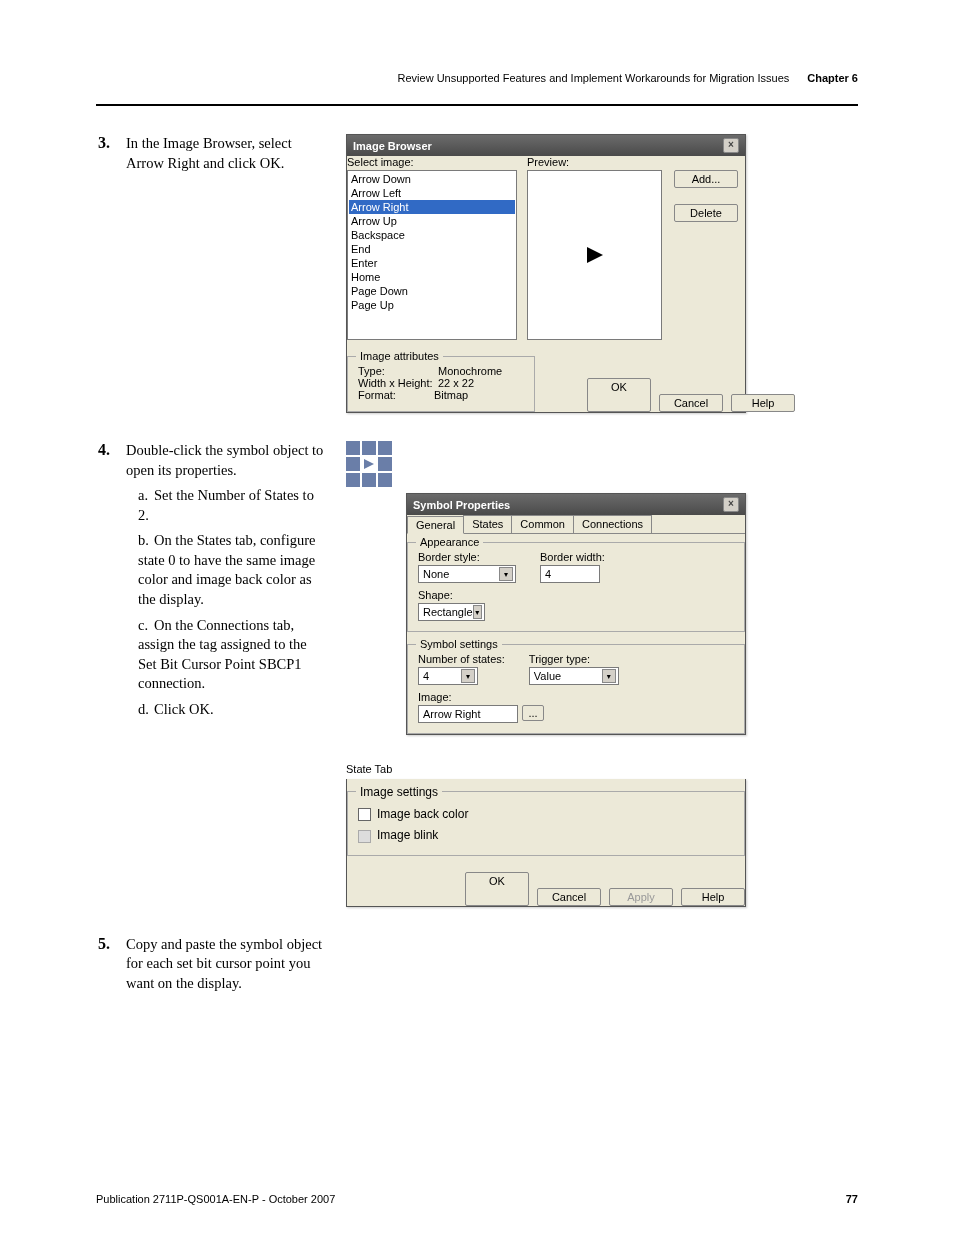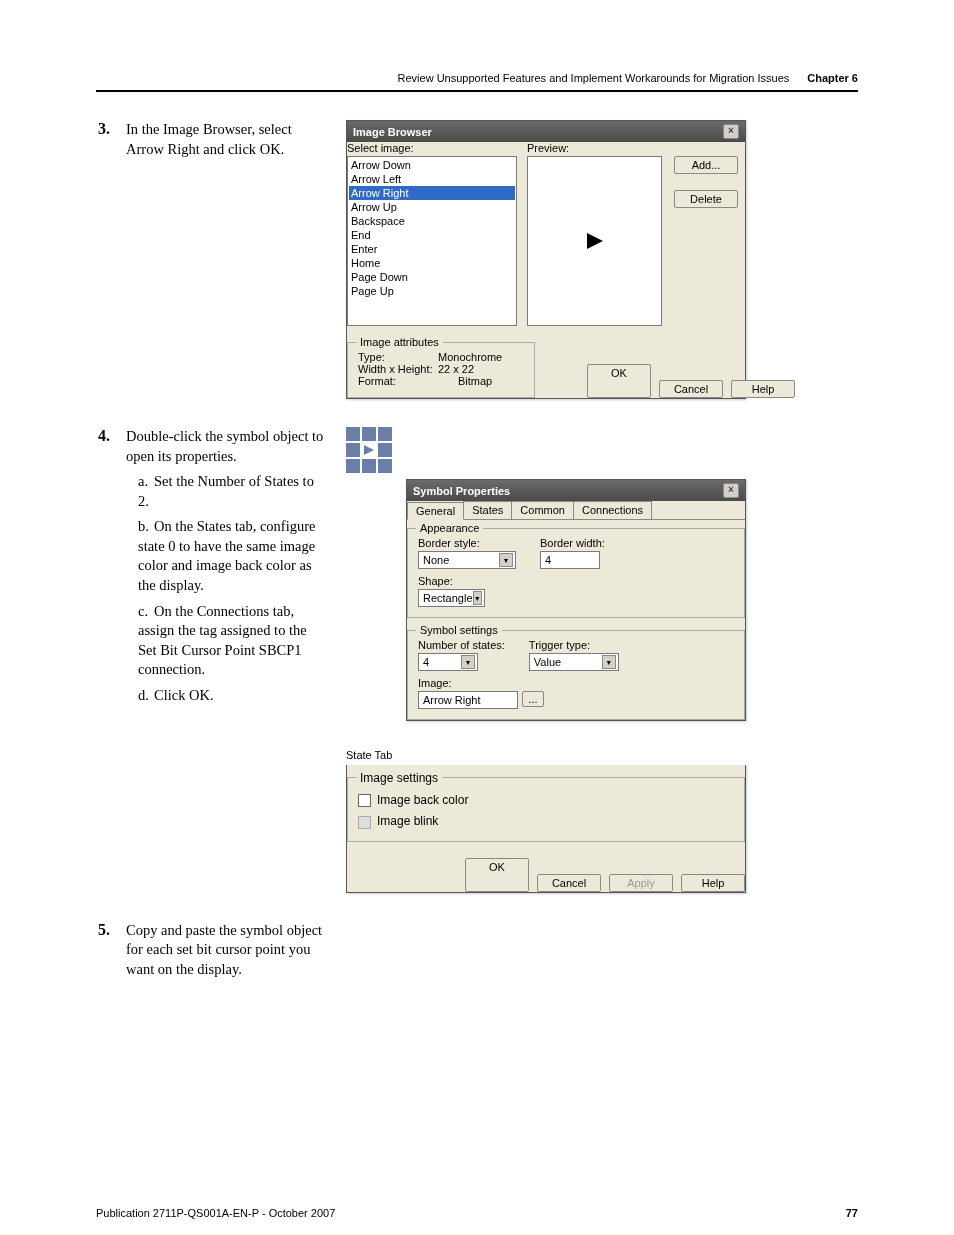--- a/index.html
+++ b/index.html
@@ -16,21 +16,21 @@
     position: relative;
     height: 100%;
   }
   .header {
     display: flex;
     justify-content: flex-end;
     align-items: baseline;
     font-family: Arial, Helvetica, sans-serif;
     font-size: 11px;
     border-bottom: 2px solid #000;
-    padding-bottom: 6px;
+    padding-bottom: 20px;
     margin-bottom: 28px;
   }
   .header .section { margin-right: 18px; }
   .header .chapter { font-weight: bold; }
   .content-row {
     display: flex;
     align-items: flex-start;
     margin-bottom: 28px;
   }
   .left-col {
@@ -188,21 +188,21 @@
   .symbol-icon {
     display:grid;
     grid-template-columns: repeat(3, 14px);
     grid-template-rows: repeat(3, 14px);
     gap:2px;
   }
   .symbol-icon .sq { background:#6a7ea8; }
   .symbol-icon .sq.mid { background:transparent; display:flex; align-items:center; justify-content:center; }
   .footer {
     position:absolute;
-    bottom:16px; left:96px; right:96px;
+    bottom:30px; left:96px; right:96px;
     display:flex; justify-content:space-between;
     font-family: Arial, Helvetica, sans-serif;
     font-size:11px;
   }
   .footer .pg { font-weight:bold; }
   .caption-side {
     font-family: Arial, Helvetica, sans-serif;
     font-size: 11px;
     margin-top: 28px;
     margin-bottom: 4px;
@@ -267,21 +267,21 @@
               <span class="group-title">Image attributes</span>
               <div style="display:flex;">
                   <span style="width:80px;">Type:</span>
                   <span>Monochrome</span>
                 </div>
               <div style="display:flex;">
                   <span style="width:80px;">Width x Height:</span>
                   <span>22 x 22</span>
                 </div>
               <div style="display:flex;">
-                  <span style="width:100px;">Format:</span>
+                  <span style="width:76px;">Format:</span>
                   <span>Bitmap</span>
                 </div>
             </div>
             <div style="flex:1; display:flex; justify-content:flex-end; gap:8px; margin-left:8px;">
               <span class="btn">OK</span>
               <span class="btn">Cancel</span>
               <span class="btn">Help</span>
             </div>
           </div>
         </div>

